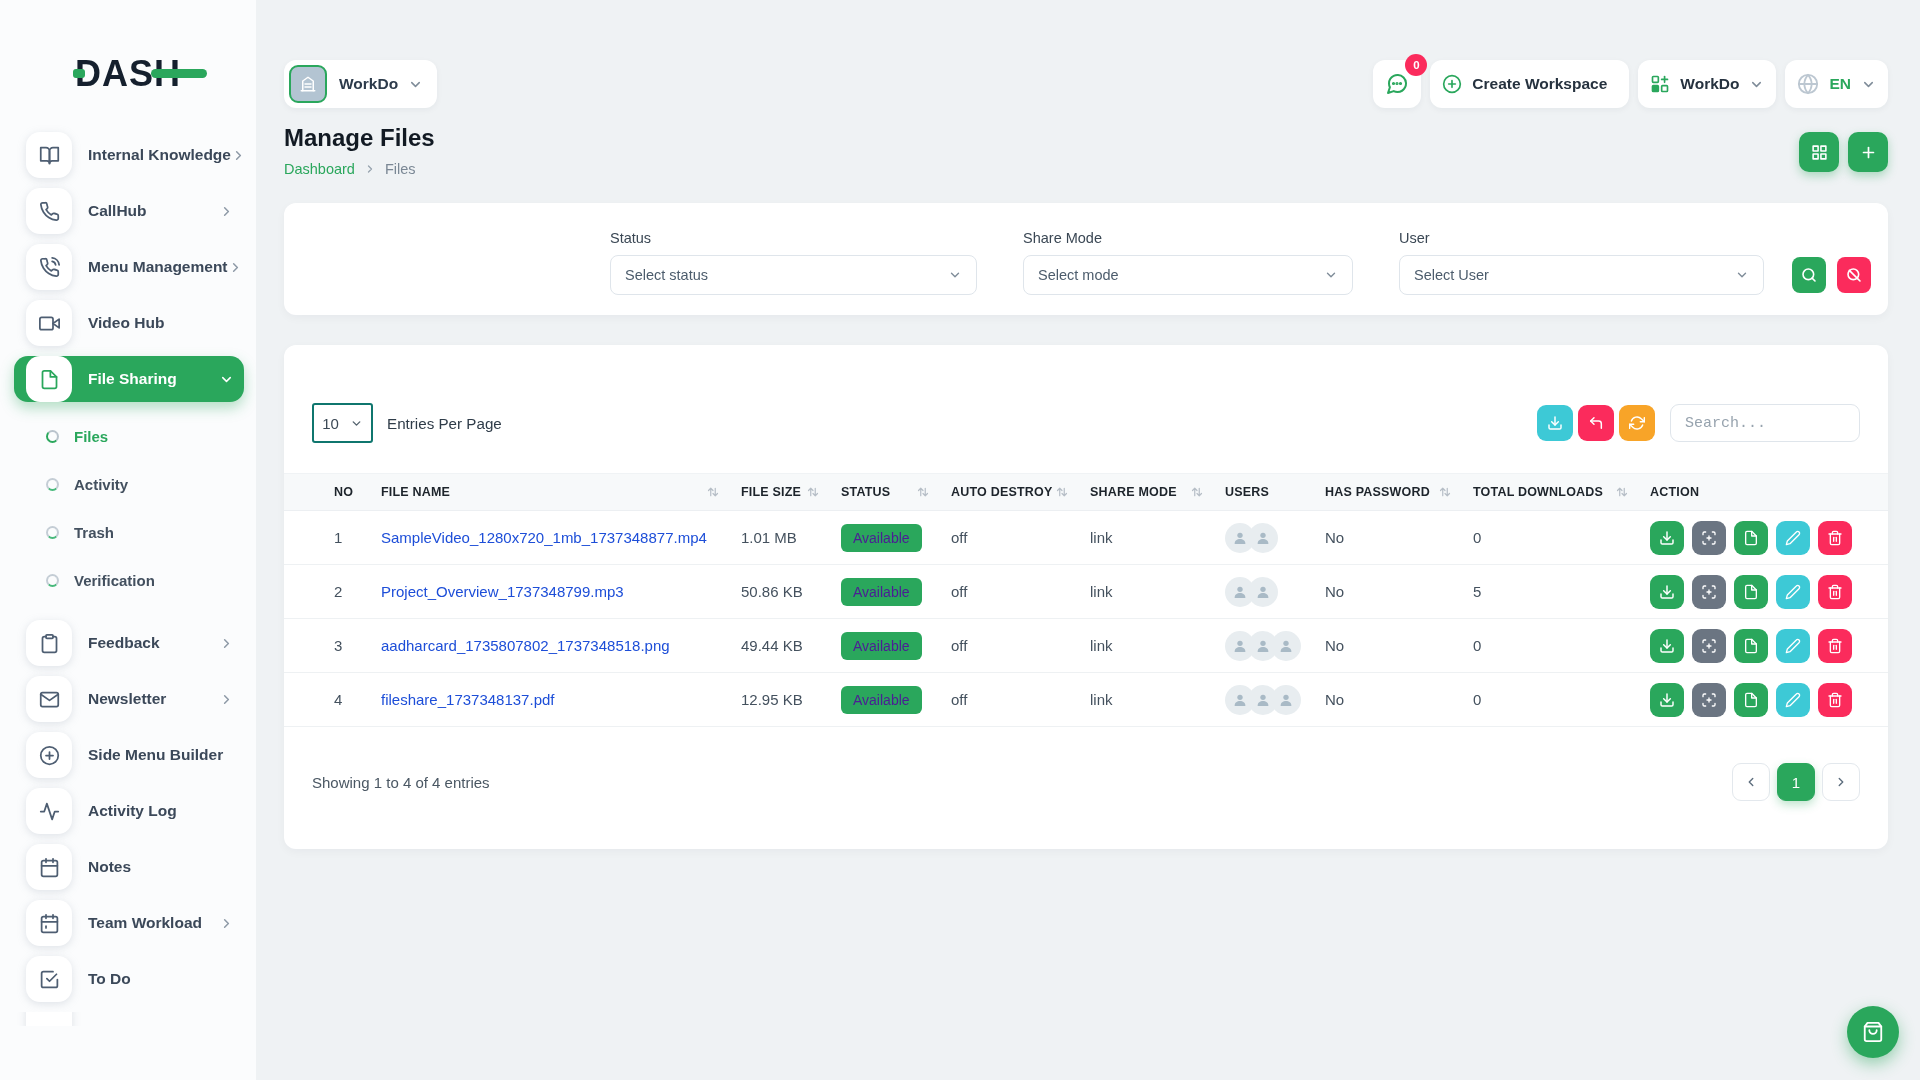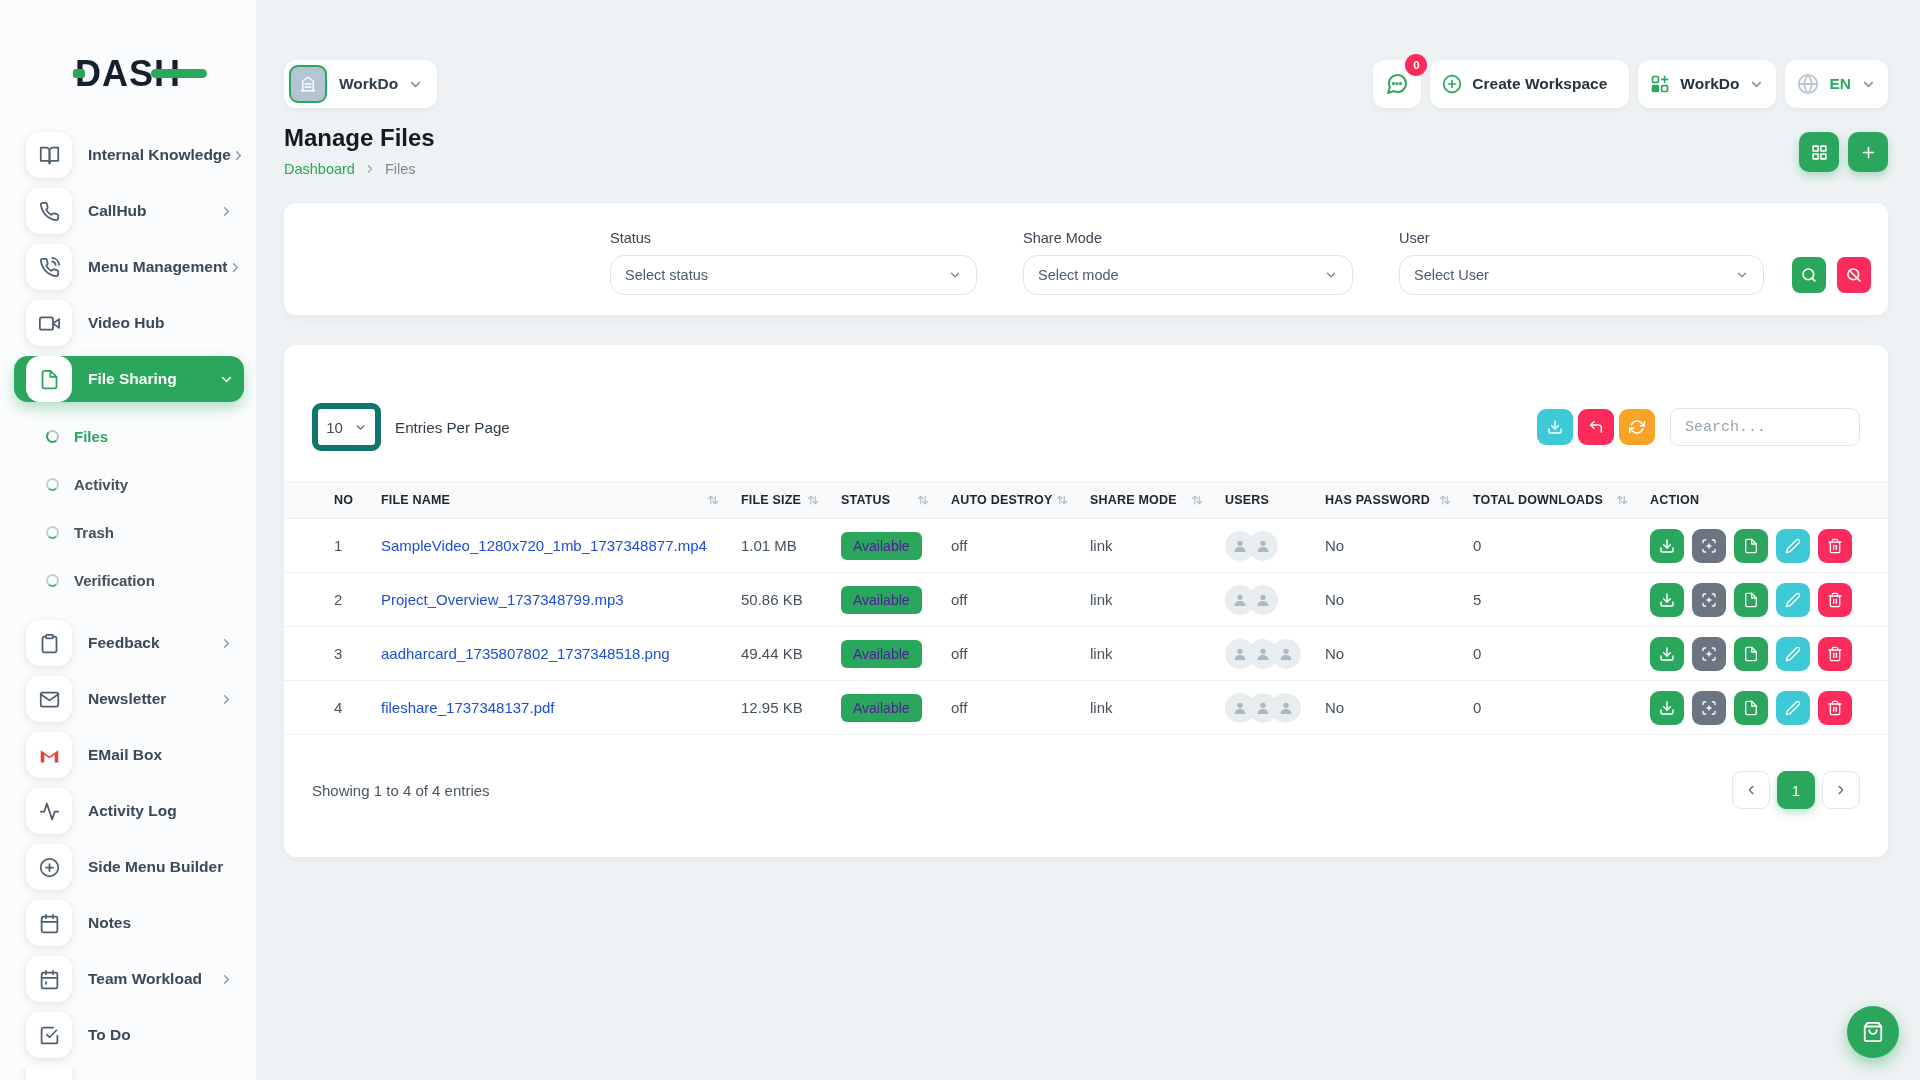--- a/index.html
+++ b/index.html
@@ -65,36 +65,36 @@
   .bc-cur{color:#7a8794}
   .title-actions{display:flex;gap:9px;margin-top:8px}
   .sq-btn{width:40px;height:40px;border-radius:10px;background:#2aa75c;color:#fff;border:none;cursor:pointer;
           display:flex;align-items:center;justify-content:center;box-shadow:0 4px 10px rgba(42,167,92,.35)}
   .sq-btn svg{width:17px;height:17px}
   
   .filter-card{margin-top:26px;height:112px;background:#fff;border-radius:12px;box-shadow:0 3px 10px rgba(20,30,40,.04);
                box-sizing:border-box;display:flex;align-items:flex-end;padding:0 17px 20px 326px}
   .fgroup{display:flex;flex-direction:column}
   .flabel{font-size:14.5px;color:#3a4754;margin-bottom:9px}
-  .fselect{height:40px;border:1px solid #dfe5eb;border-radius:14px;background:#fff;box-sizing:border-box;cursor:pointer;
+  .fselect{height:40px;border:1px solid #dfe5eb;border-radius:8px;background:#fff;box-sizing:border-box;cursor:pointer;
            display:flex;align-items:center;justify-content:space-between;padding:0 14px;font-size:14.5px;color:#4c5c6c}
   .fselect .chev svg{width:14px;height:14px}
   .gap46{margin-left:46px}
   .fbtns{display:flex;gap:11px;margin-left:28px;margin-bottom:2px}
   .fbtn{width:34px;height:36px;border-radius:8px;border:none;color:#fff;cursor:pointer;
         display:flex;align-items:center;justify-content:center}
   .fbtn svg{width:16px;height:16px}
   .bg-green{background:#2aa75c}.bg-pink{background:#fb2b5c}.bg-cyan{background:#3dc9d6}
   .bg-orange{background:#f8a428}.bg-slate{background:#6b7582}
   
   .table-card{margin-top:30px;background:#fff;border-radius:12px;box-shadow:0 3px 10px rgba(20,30,40,.04);
               padding:58px 0 48px 0}
   .list-controls{display:flex;align-items:center;justify-content:space-between;padding:0 28px}
   .entries{display:flex;align-items:center}
-  .entries-select{width:57px;height:36px;border:6px solid #0f766e;border-radius:9px;background:#fff;cursor:pointer;
+  .entries-select{width:57px;height:36px;border:2px solid #0f766e;border-radius:3px;background:#fff;cursor:pointer;
                   display:flex;align-items:center;justify-content:center;gap:11px;font-size:15px;color:#3c4956}
   .entries-select .chev svg{width:13px;height:13px;color:#55636f}
   .entries-label{margin-left:14px;font-size:15.2px;color:#2f3c49}
   .list-tools{display:flex;align-items:center;gap:5px}
   .tool-btn{width:36px;height:36px;border-radius:9px;border:none;color:#fff;cursor:pointer;
             display:flex;align-items:center;justify-content:center}
   .tool-btn svg{width:16px;height:16px}
   .search-input{margin-left:10px;width:190px;height:38px;border:1px solid #dfe5eb;border-radius:9px;box-sizing:border-box;
                 padding:0 14px;font-size:15px;color:#42505e;font-family:Liberation Mono, monospace;outline:none;background:#fff}
   .search-input::placeholder{color:#97a3ae}
@@ -251,47 +251,39 @@
           </svg>
       </span>
       <span class="nav-label">Newsletter</span>
       <span class="nav-chevron">
           <svg viewBox="0 0 24 24" fill="none" stroke="currentColor" stroke-width="2.4" stroke-linecap="round" stroke-linejoin="round">
             <polyline points="9 18 15 12 9 6"></polyline>
           </svg>
         </span>
     </div>
 
-    <div class="nav-item">
-      <span class="icon-box">
-        <svg viewBox="0 0 24 24">
-            <path d="M2 20V6l10 7L22 6v14h-4v-9l-6 4.2L6 11v9z" fill="#e94235"></path>
-          </svg>
-      </span>
-      <span class="nav-label">EMail Box</span>
-    </div>
-
-    <div class="nav-item">
-      <span class="icon-box">
-        <svg viewBox="0 0 24 24" fill="none" stroke="currentColor" stroke-width="2" stroke-linecap="round" stroke-linejoin="round">
-            <polyline points="22 12 18 12 15 21 9 3 6 12 2 12"></polyline>
-          </svg>
-      </span>
-      <span class="nav-label">Activity Log</span>
-    </div>
 
     <div class="nav-item">
       <span class="icon-box">
         <svg viewBox="0 0 24 24" fill="none" stroke="currentColor" stroke-width="2" stroke-linecap="round" stroke-linejoin="round">
             <circle cx="12" cy="12" r="10"></circle>
             <line x1="12" y1="8" x2="12" y2="16"></line>
             <line x1="8" y1="12" x2="16" y2="12"></line>
           </svg>
       </span>
       <span class="nav-label">Side Menu Builder</span>
+    </div>
+
+    <div class="nav-item">
+      <span class="icon-box">
+        <svg viewBox="0 0 24 24" fill="none" stroke="currentColor" stroke-width="2" stroke-linecap="round" stroke-linejoin="round">
+            <polyline points="22 12 18 12 15 21 9 3 6 12 2 12"></polyline>
+          </svg>
+      </span>
+      <span class="nav-label">Activity Log</span>
     </div>
 
     <div class="nav-item">
       <span class="icon-box">
         <svg viewBox="0 0 24 24" fill="none" stroke="currentColor" stroke-width="2" stroke-linecap="round" stroke-linejoin="round">
             <rect x="3" y="4" width="18" height="18" rx="2"></rect>
             <line x1="16" y1="2" x2="16" y2="6"></line>
             <line x1="8" y1="2" x2="8" y2="6"></line>
             <line x1="3" y1="10" x2="21" y2="10"></line>
           </svg>

